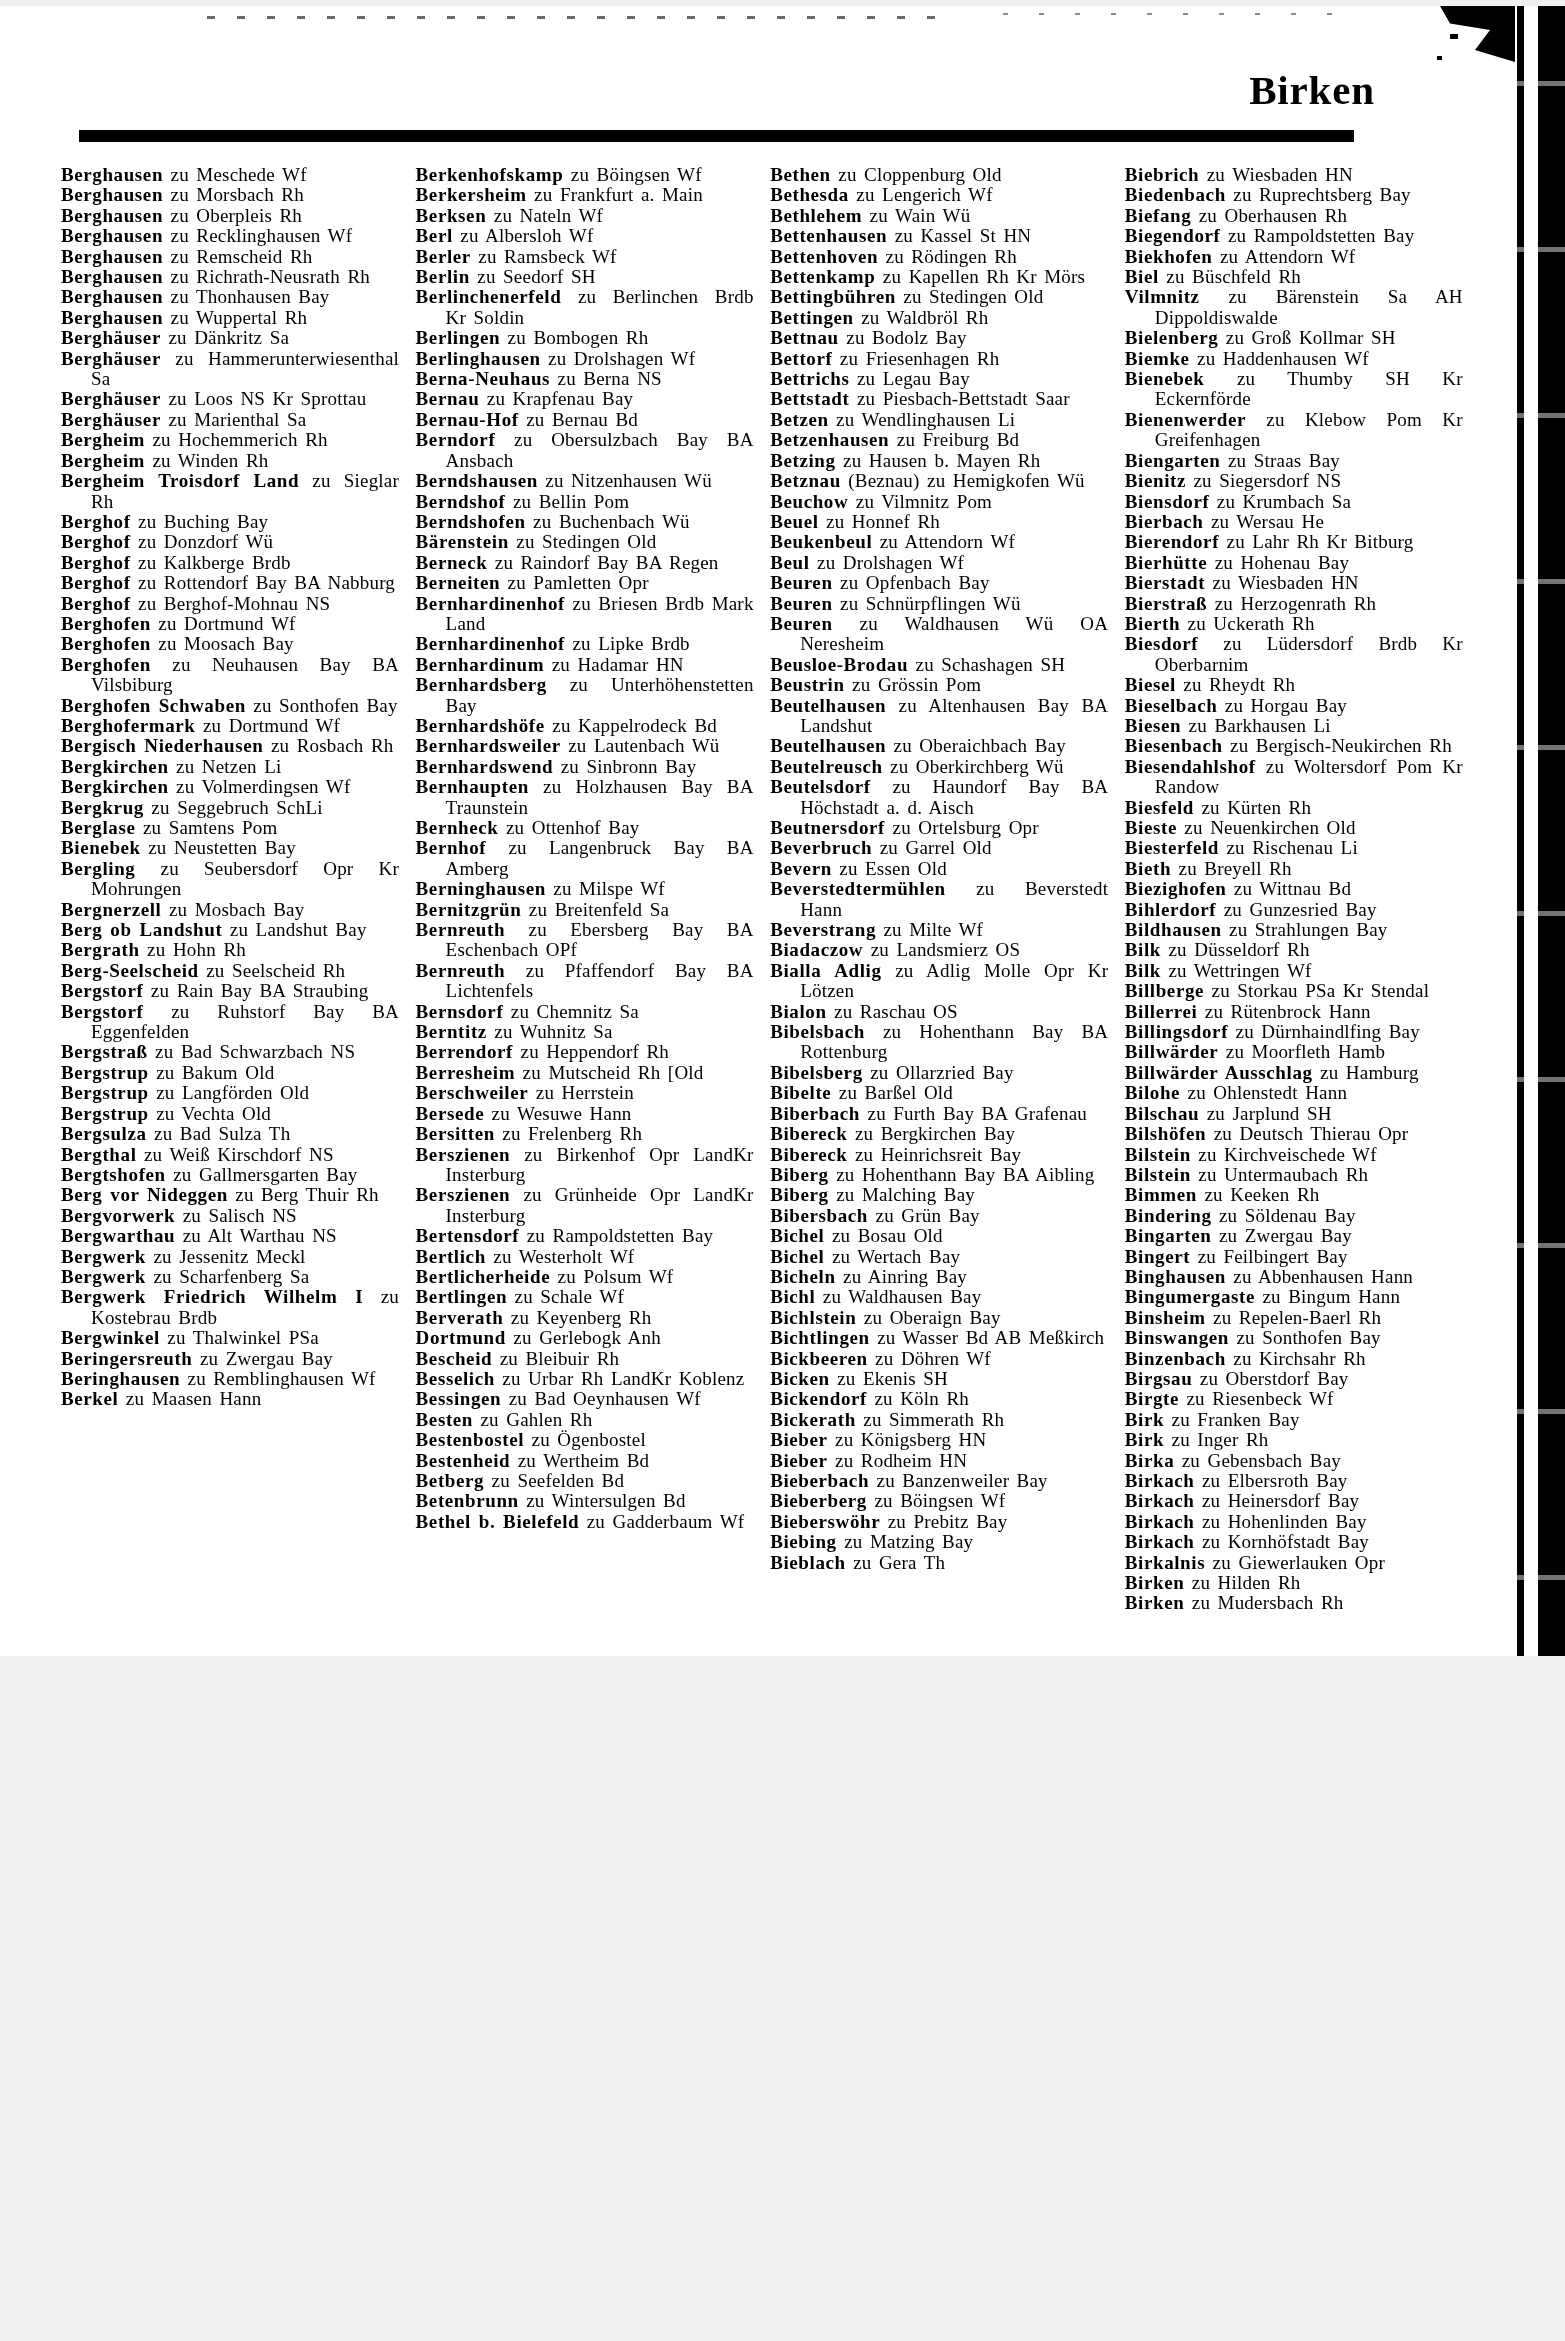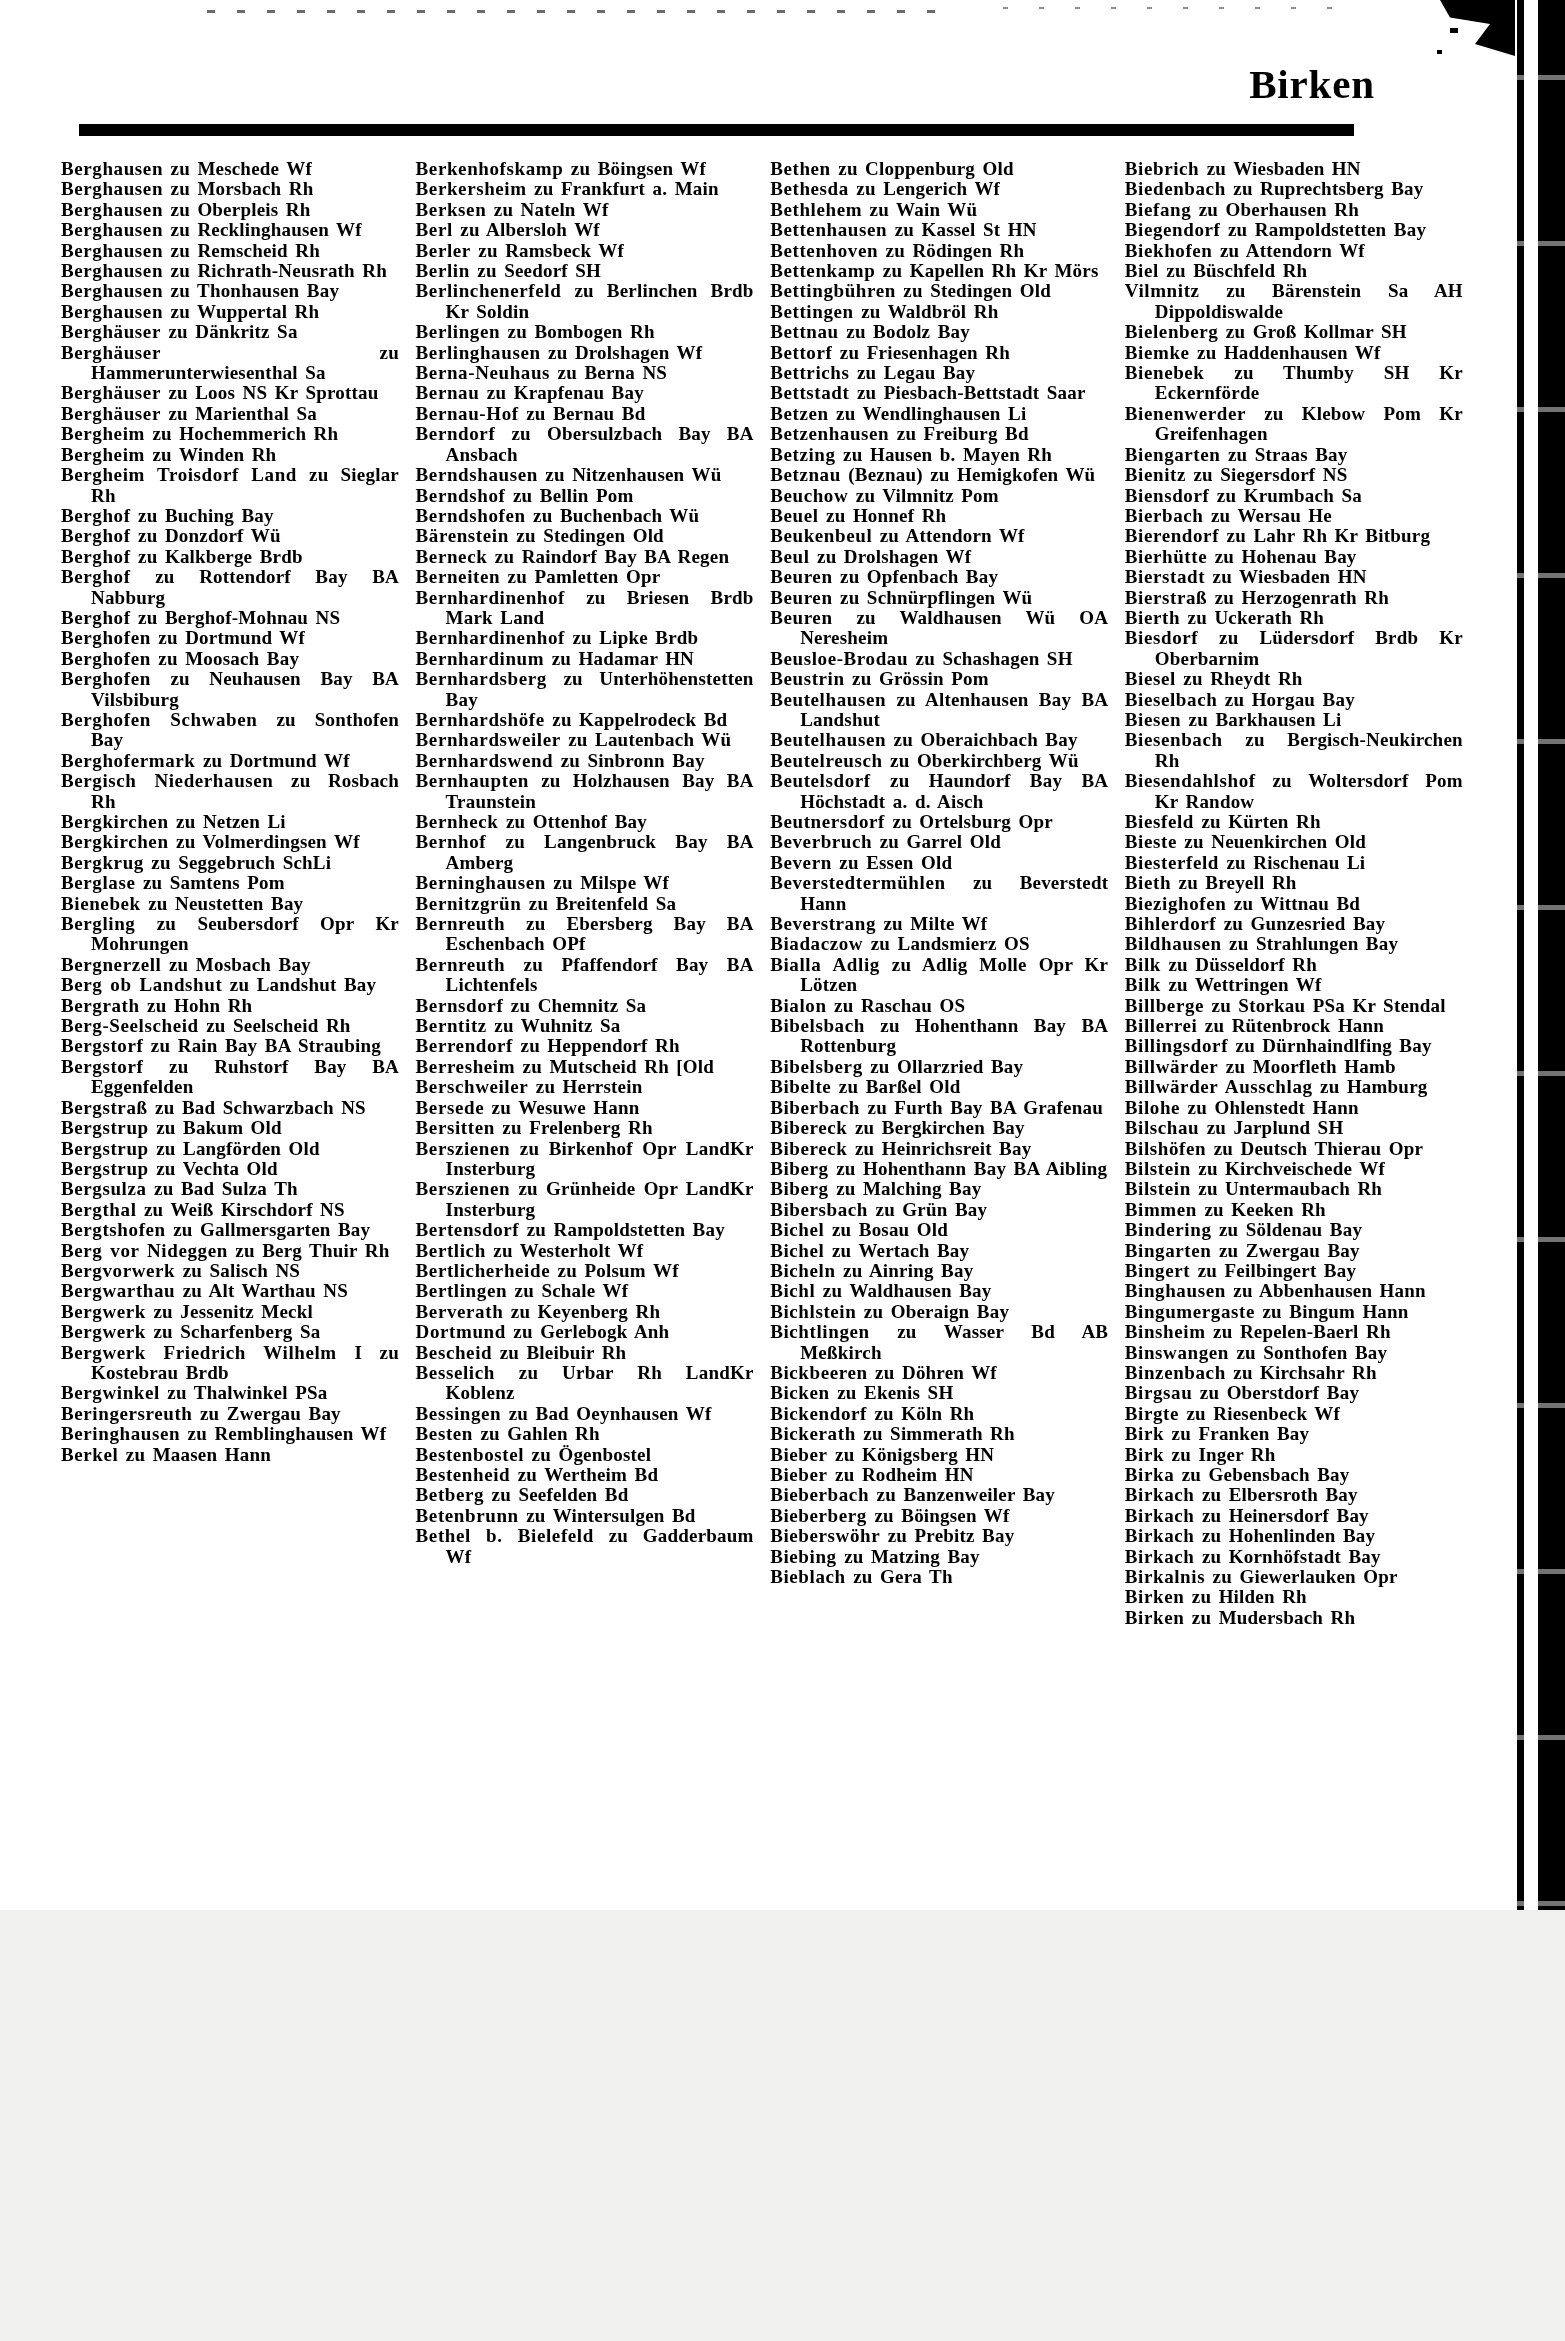--- a/index.html
+++ b/index.html
@@ -1,26 +1,26 @@
 <!DOCTYPE html>
 <html style="font-size:13.3px"><head>
 <meta charset="utf-8">
 <style>
   html,body{margin:0;padding:0;background:#f0f0ee;}
-  .page{position:relative;width:1566px;height:1910px;background:#ffffff;overflow:hidden;
-        font-family:"Liberation Serif", serif;color:#000;}
+  .page{position:relative;width:1566px;height:1650px;background:#ffffff;overflow:hidden;
+        font-family:"Liberation Serif", serif;color:#000;margin-top:6px;}
   .top-specks{position:absolute;top:10px;left:207px;width:730px;height:3.3px;
         background:repeating-linear-gradient(90deg,#1a1a1a 0 8.3px,transparent 8.3px 30px);opacity:.65;}
   .top-specks2{position:absolute;top:6.6px;left:1003px;width:348px;height:2.5px;
         background:repeating-linear-gradient(90deg,#1a1a1a 0 5px,transparent 5px 36px);opacity:.5;}
   .page-header{position:absolute;top:60px;left:1204px;width:216px;text-align:center;
         font-size:41px;font-weight:bold;letter-spacing:0.8px;}
   .header-rule{position:absolute;top:124px;left:79px;width:1275px;height:12.4px;background:#000;}
   .columns{position:absolute;top:159px;left:61px;width:1403px;display:flex;gap:16.6px;}
-  .col{width:338px;flex:0 0 338px;font-weight:bold;}
+  .col{width:338px;flex:0 0 338px;}
   .entry{font-size:19px;line-height:20.4px;text-align:justify;
         padding-left:30px;text-indent:-30px;letter-spacing:0.2px;word-spacing:2.5px;}
   .entry b{letter-spacing:0.6px;}
   .page-number{position:absolute;top:2083px;left:1348px;width:100px;text-align:left;
         font-size:41px;font-weight:bold;}
   .scan-band{position:absolute;top:0;right:0;width:51px;height:2342px;
         background:linear-gradient(90deg,#fff 0 2.5px,#000 2.5px 9px,#fff 9px 23px,#000 23px 51px);}
   .band-noise{position:absolute;top:0;right:0;width:51px;height:2342px;
         background:repeating-linear-gradient(180deg,transparent 0 75px,rgba(255,255,255,.45) 75px 80px,transparent 80px 166px);}
   .corner-blob{position:absolute;top:0;right:46px;width:100px;height:80px;background:#000;

